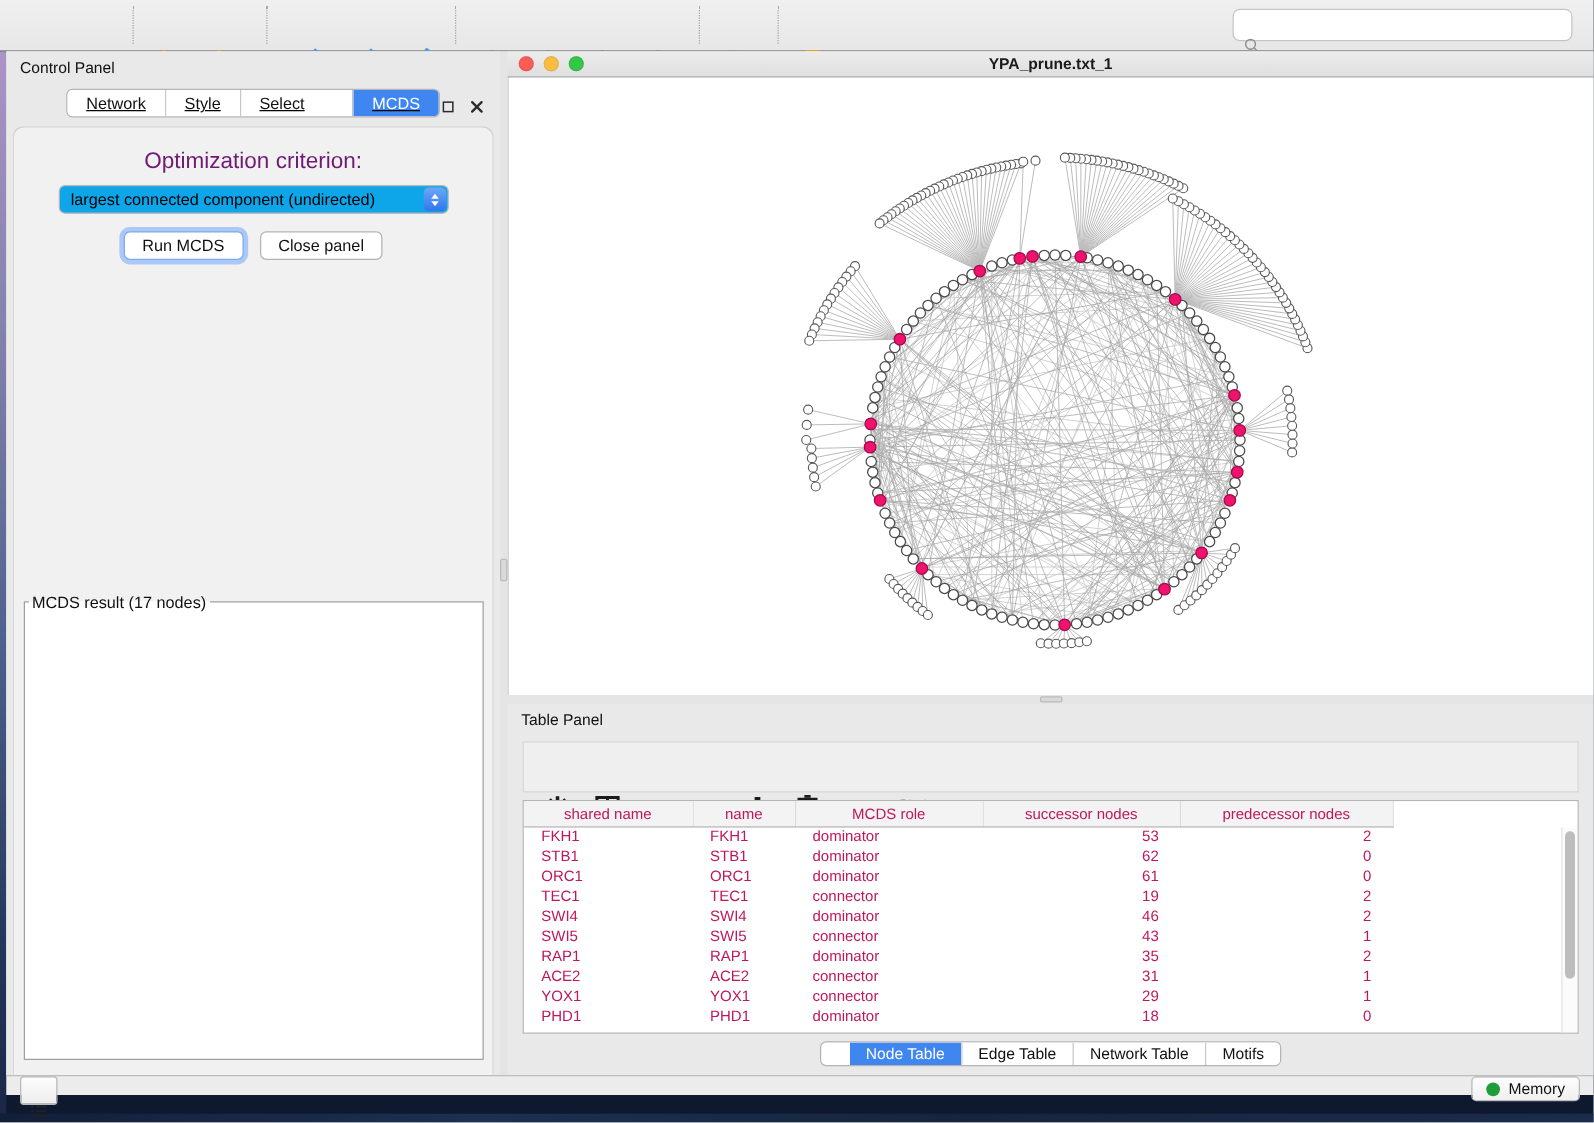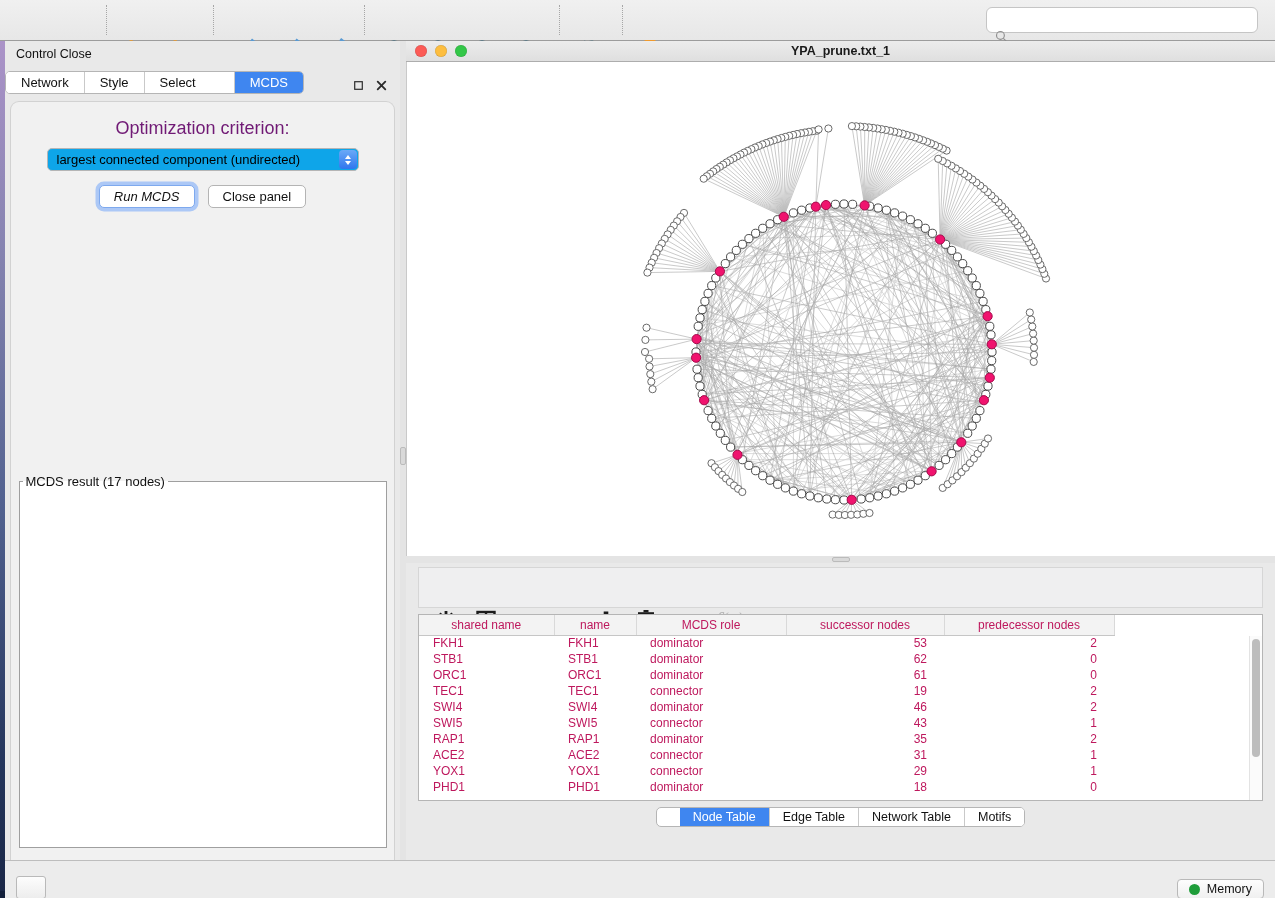--- a/index.html
+++ b/index.html
@@ -33,42 +33,42 @@
   .app-body { position:absolute; left:5px; top:41px; width:1270px; height:819px; display:flex; background:#e9e9e9; }
 
   
   .panel-header { height:26px; display:flex; align-items:center; padding:0 11px; font-size:12.5px; color:#111; }
   .panel-btns { margin-left:auto; display:flex; gap:8px; align-items:center; }
   .ph-btn { width:15px; height:15px; background:none; border:none; padding:0; color:#2b2b2b; cursor:pointer; }
   .ph-btn .icon { width:13px; height:13px; }
 
   
   .control-panel { width:395px; background:#e9e9e9; display:flex; flex-direction:column; }
-  .cp-tabs-row { display:flex; padding-top:4px; }
+  .cp-tabs-row { display:flex; justify-content:center; padding-top:4px;text-decoration:underline; }
   .seg { display:inline-flex; border:1px solid #b5b5b5; border-radius:5px; overflow:hidden; background:#fff; }
   .seg-btn { padding:3px 15px; font-size:13px; background:#fff; border:none; border-left:1px solid #c9c9c9;
     color:#111; cursor:pointer; white-space:nowrap; }
   .seg-btn:first-child { border-left:none; }
   .seg-btn.active { background:#3f86f0; color:#fff;margin-left:23px; }
   .seg-small .seg-btn { padding:2px 13px; font-size:12.5px; }
   .cp-inner { flex:1; margin:7px 5px 0; background:#f1f1f1; border:1px solid #d2d2d2; border-bottom:none;
     border-radius:9px 9px 0 0; display:flex; flex-direction:column; align-items:center; padding-top:16px; }
   .opt-label { font-size:18px; color:#701a75; margin-bottom:9px; }
   .select-box { width:312px; height:23px; background:#0ea5e9; border:1px solid #b5b5b5; border-radius:5px;
     display:flex; align-items:center; padding-left:9px; font-size:13px; position:relative; cursor:pointer; }
   .stepper { position:absolute; right:1px; top:1px; bottom:1px; width:18px; border-radius:4px;
     background:linear-gradient(#6aa9f7,#3076ee); display:flex; flex-direction:column; align-items:center;
     justify-content:center; gap:2px; }
   .stepper i { display:block; width:0; height:0; border-left:3.5px solid transparent; border-right:3.5px solid transparent; }
   .stepper .up { border-bottom:4.5px solid #fff; }
   .stepper .down { border-top:4.5px solid #fff; }
   .cp-buttons { display:flex; gap:13px; margin-top:14px; }
   .btn { background:#fff; border:1px solid #b4b4b4; border-radius:5px; padding:3px 14px; font-size:13px;
     color:#111; cursor:pointer; font-family:inherit; }
-  .focus-ring { box-shadow:0 0 0 3.5px rgba(115,165,250,.55); border-color:#7ea9ee;font-style:italic; }
+  .focus-ring { box-shadow:0 0 0 3.5px rgba(115,165,250,.55); border-color:#7ea9ee; }
   .mcds-fieldset { margin-top:auto; margin-bottom:12px; width:368px; height:374px; border:1px solid #9f9f9f;
     background:#fff; position:relative; }
   .mcds-fieldset legend { font-size:13px; color:#111; padding:0 3px; margin-left:3px; }
   .mcds-list { position:absolute; left:2px; right:16px; top:3px; bottom:2px; overflow:hidden;
     font-size:13px; line-height:16.1px; padding:1px 0 0 7px; background:#fff; }
   .mcds-scroll { position:absolute; top:2px; right:2px; bottom:2px; width:13px; background:#f4f4f4; border-left:1px solid #ddd; }
 
   
   .vsplit { width:6px; background:#e4e4e4; position:relative; cursor:col-resize; }
   .vsplit-handle { position:absolute; left:0; top:406px; width:6px; height:18px; background:#d9d9d9;
@@ -102,22 +102,22 @@
   .ntable th.filler { background:#fff; border-right:none; border-bottom:none; cursor:default; }
   .ntable td { height:16px; padding:0 4px 0 14px; white-space:nowrap; overflow:hidden; }
   .ntable td.num { text-align:right; padding-right:17px; }
   .hier { position:absolute; left:5px; top:4px; width:12px; height:12px; }
   .sortch { position:absolute; right:4px; top:5px; width:11px; height:11px; }
   .tp-scroll { position:absolute; top:21px; right:0; bottom:0; width:13px; background:#fbfbfb; border-left:1px solid #e3e3e3; cursor:pointer; }
   .tp-thumb { position:absolute; left:2px; top:3px; width:8px; height:118px; background:#bdbdbd; border-radius:4px; }
   .tp-tabs-row { display:flex; justify-content:center; margin-top:6px; }
 
   
-  .status-bar { position:absolute; left:5px; top:860px; width:1270px; height:39px; background:#ececec;
-    border-top:1px solid #bdbdbd; display:flex; align-items:flex-end; padding:0 11px; }
+  .status-bar { position:absolute; left:5px; top:860px; width:1270px; height:16px; background:#ececec;
+    border-top:1px solid #bdbdbd; display:flex; align-items:flex-start; padding:0 11px; }
   .sb-btn { width:30px; height:23px; background:linear-gradient(#fdfdfd,#ededed); border:1px solid #b9b9b9;
     border-radius:3px; display:flex; align-items:center; justify-content:center; color:#222; cursor:pointer; }
   .sb-btn .icon { width:16px; height:16px; }
   .sb-spacer { flex:1; }
   .memory-btn { display:flex; align-items:center; gap:7px; background:linear-gradient(#fdfdfd,#f0f0f0);
     border:1px solid #b9b9b9; border-radius:4px; padding:2px 11px; font-size:12.5px; color:#111; cursor:pointer; }
   .dot { width:11px; height:11px; border-radius:50%; background:#1f9d3a; }
 </style>
 </head>
 <body>
@@ -258,21 +258,21 @@
           </svg>
         </span>
       <input class="search-input" value="" style="">
     </div>
   </div>
 
   <div class="app-body">
 
     <aside class="control-panel">
       <div class="panel-header">
-        <span>Control Close</span>
+        <span>Control Panel</span>
         <span class="panel-btns">
           <button class="ph-btn"><span class="icon float-ic"><svg viewBox="0 0 24 24">
                   <rect x="5" y="5" width="14" height="14" fill="none" stroke="currentColor" stroke-width="2.2"></rect>
                 </svg></span></button>
           <button class="ph-btn"><span class="icon close-ic"><svg viewBox="0 0 24 24">
                   <path d="M5 5l14 14M19 5L5 19" stroke="currentColor" stroke-width="3.4" stroke-linecap="round"></path>
                 </svg></span></button>
         </span>
       </div>
       <div class="cp-tabs-row">
@@ -1072,20 +1072,31 @@
               <circle cx="289.1" cy="295.7" r="4.6" fill="#f0136e" stroke="#a50a4b" stroke-width="1"></circle>
             </svg>
         </div>
       </section>
 
       <div class="hsplit">
           <div class="hsplit-handle"></div>
         </div>
 
       <section class="table-panel">
+        <div class="panel-header">
+          <span>Table Panel</span>
+          <span class="panel-btns">
+            <button class="ph-btn"><span class="icon float-ic"><svg viewBox="0 0 24 24">
+                    <rect x="5" y="5" width="14" height="14" fill="none" stroke="currentColor" stroke-width="2.2"></rect>
+                  </svg></span></button>
+            <button class="ph-btn"><span class="icon close-ic"><svg viewBox="0 0 24 24">
+                    <path d="M5 5l14 14M19 5L5 19" stroke="currentColor" stroke-width="3.4" stroke-linecap="round"></path>
+                  </svg></span></button>
+          </span>
+        </div>
         <div class="tp-toolbar" id="tp-toolbar">
             <button class="tp-btn"><span class="icon" style="width: 100%; height: 100%;"><svg viewBox="0 0 24 24">
                   <g stroke="currentColor" stroke-width="2.8">
                     <line x1="12" y1="3" x2="12" y2="21"></line>
                     <line x1="3" y1="12" x2="21" y2="12"></line>
                     <line x1="5.6" y1="5.6" x2="18.4" y2="18.4"></line>
                     <line x1="5.6" y1="18.4" x2="18.4" y2="5.6"></line>
                   </g>
                   <circle cx="12" cy="12" r="5.6" fill="currentColor"></circle>
                   <circle cx="12" cy="12" r="2.2" fill="#efefef"></circle>

